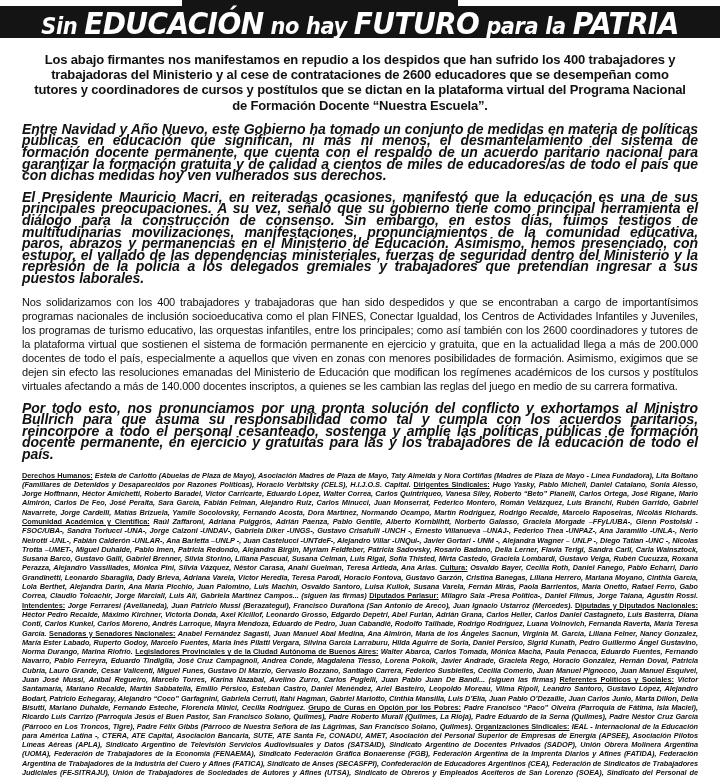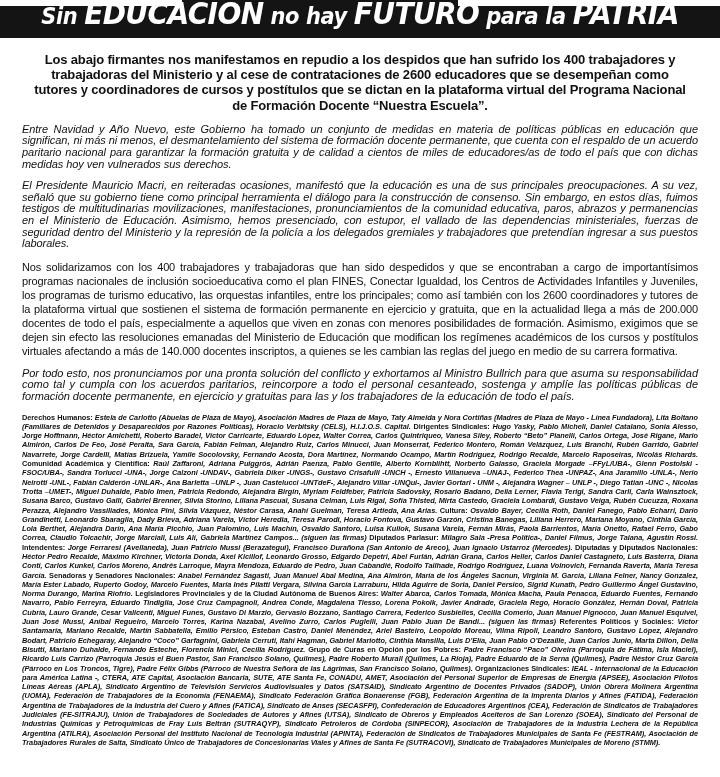--- a/index.html
+++ b/index.html
@@ -29,21 +29,21 @@
     background: #141414;
     overflow: hidden;
   }
   .banner-inner {
     position: absolute;
     left: 0;
     top: 0;
     width: 720px;
     height: 38px;
     display: flex;
-    align-items: flex-start;
+    align-items: flex-end;
     justify-content: center;
   }
   .banner-text {
     white-space: nowrap;
     color: #ffffff;
     font-family: "DejaVu Sans", sans-serif;
     font-weight: bold;
     font-style: italic;
     font-size: 25px;
     letter-spacing: -0.4px;
@@ -81,22 +81,22 @@
     font-weight: bold;
     font-size: 13px;
     line-height: 15.2px;
     text-align: center;
     letter-spacing: -0.15px;
     margin: 4px 8px 11px 8px;
   }
 
   .body-italic {
     font-style: italic;
-    font-weight: normal;
-    font-size: 11px;
+    font-weight: bold;
+    font-size: 14px;
     line-height: 11.6px;
     letter-spacing: -0.05px;
     margin-bottom: 10px;
   }
 
   .body-roman {
     font-size: 11px;
     line-height: 14px;
     letter-spacing: -0.15px;
     margin-bottom: 10px;
@@ -108,20 +108,21 @@
     font-weight: bold;
     font-size: 7.35px;
     line-height: 9.3px;
     text-align: justify;
     letter-spacing: -0.05px;
     padding: 0 0 0 0;
   }
   .signatures .cat {
     font-style: normal;
     font-weight: bold;
+    text-decoration: underline;
   }
   .sig-para {
     margin: 0 0 3px 0;
     text-align: justify;
   }
 </style>
 </head>
 <body>
 
 <div class="page">

